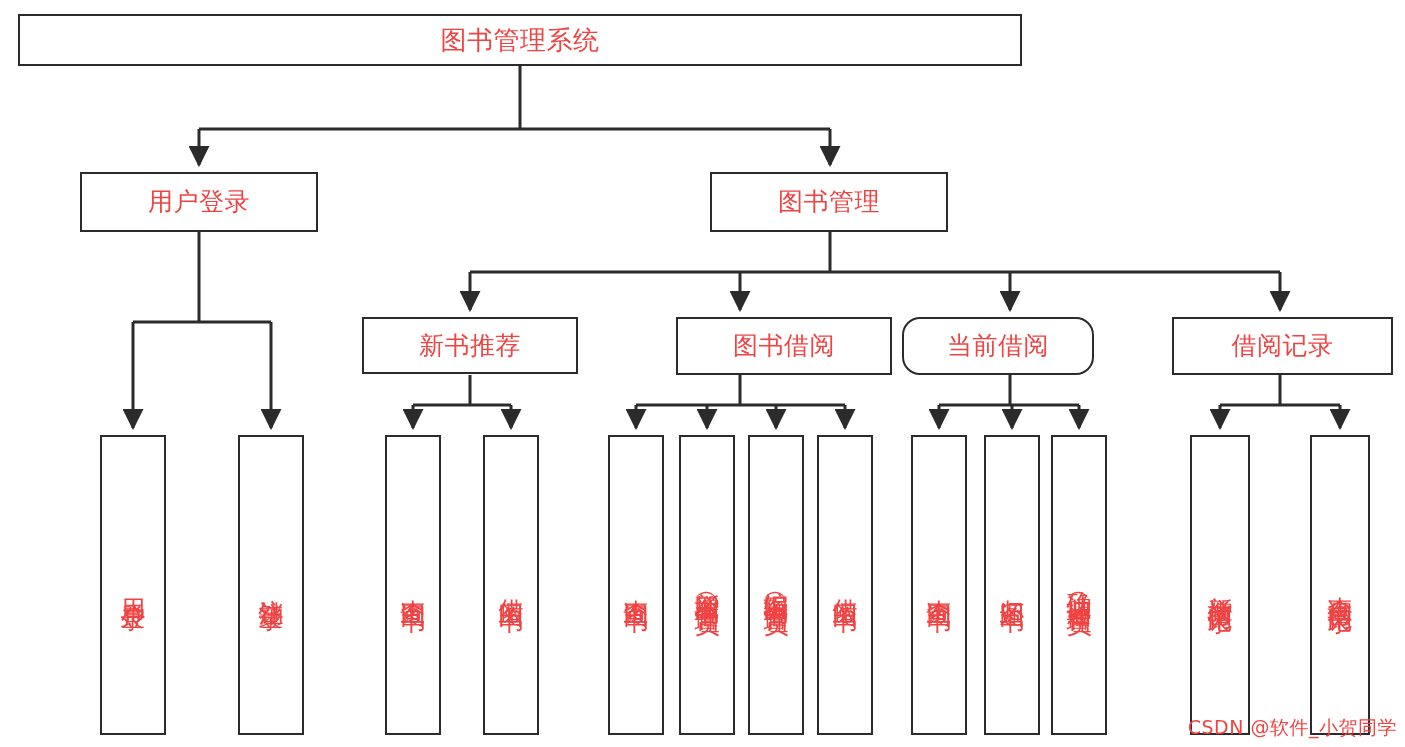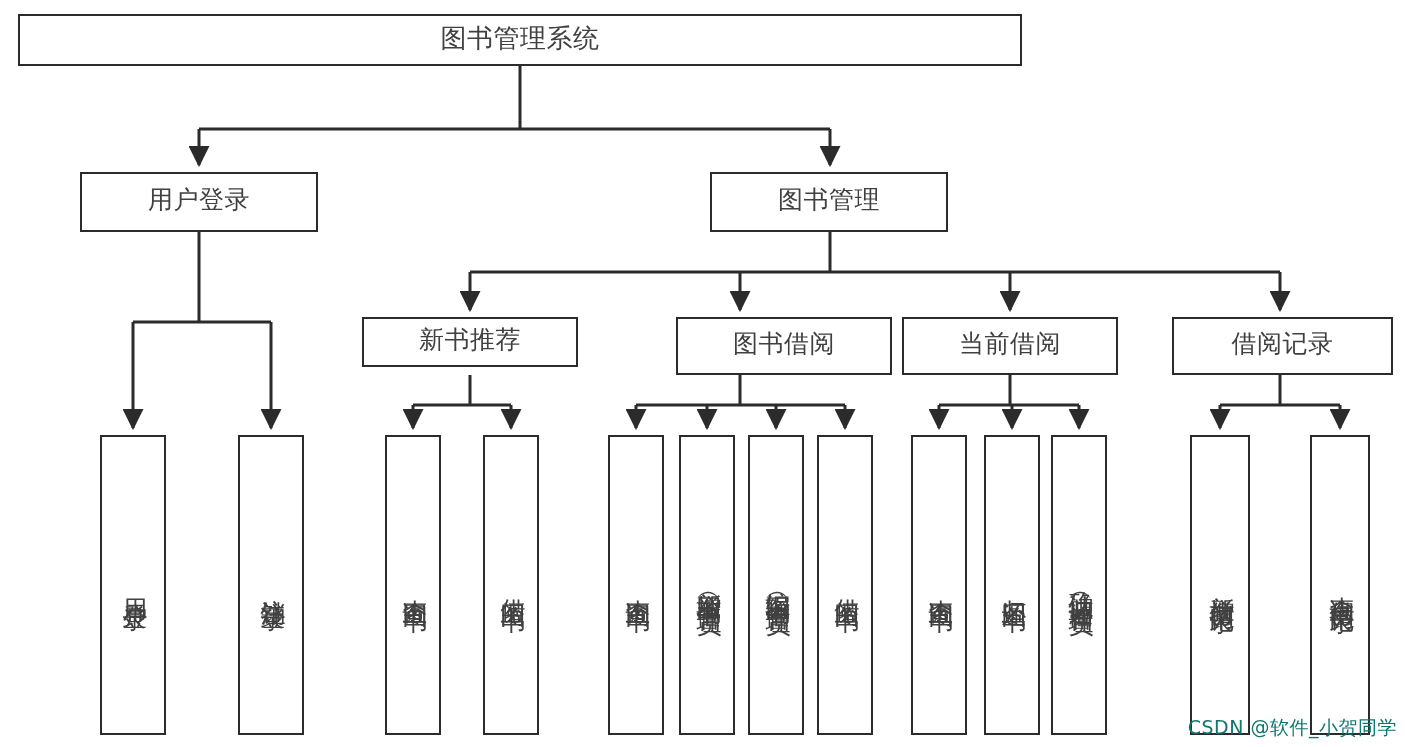--- a/index.html
+++ b/index.html
@@ -34,22 +34,21 @@
     display: flex;
     align-items: center;
     justify-content: center;
     color: #1a1a1a;
   }
   .node-label {
     display: block;
     text-align: center;
     line-height: 1.18;
     white-space: pre;
-    color: #404040;
-    font-family: Liberation Mono, monospace;
+    color: #ef4444;
   }
   
   .node.horizontal .node-label {
     font-size: 25px;
     letter-spacing: 0.5px;
   }
   .node.root .node-label {
     font-size: 26px;
   }
   
@@ -137,27 +136,27 @@
     <span class="node-label">图书管理系统</span>
   </div>
 
   <div class="node horizontal" style="left: 80px; top: 172px; width: 238px; height: 60px; border-color: rgb(43, 43, 43); background: rgb(255, 255, 255); color: rgb(26, 26, 26);">
     <span class="node-label">用户登录</span>
   </div>
   <div class="node horizontal" style="left: 710px; top: 172px; width: 238px; height: 60px; border-color: rgb(43, 43, 43); background: rgb(255, 255, 255); color: rgb(26, 26, 26);">
     <span class="node-label">图书管理</span>
   </div>
 
-  <div class="node horizontal" style="left: 362px; top: 317px; width: 216px; height: 50px; border-color: rgb(43, 43, 43); background: rgb(255, 255, 255); color: rgb(26, 26, 26);">
+  <div class="node horizontal" style="left: 362px; top: 317px; width: 216px; height: 57px; border-color: rgb(43, 43, 43); background: rgb(255, 255, 255); color: rgb(26, 26, 26);">
     <span class="node-label">新书推荐</span>
   </div>
   <div class="node horizontal" style="left: 632px; top: 317px; width: 216px; height: 58px; border-color: rgb(43, 43, 43); background: rgb(255, 255, 255); color: rgb(26, 26, 26); margin-left: 44px;">
     <span class="node-label">图书借阅</span>
   </div>
-  <div class="node horizontal" style="left: 902px; top: 317px; width: 216px; height: 58px; border-color: rgb(43, 43, 43); background: rgb(255, 255, 255); color: rgb(26, 26, 26);">
+  <div class="node horizontal" style="left: 902px; top: 317px; width: 192px; height: 58px; border-color: rgb(43, 43, 43); background: rgb(255, 255, 255); color: rgb(26, 26, 26); border-radius: 18px;">
     <span class="node-label">当前借阅</span>
   </div>
   <div class="node horizontal" style="left: 1172px; top: 317px; width: 221px; height: 58px; border-color: rgb(43, 43, 43); background: rgb(255, 255, 255); color: rgb(26, 26, 26);">
     <span class="node-label">借阅记录</span>
   </div>
 
   <div class="node vertical" style="left: 100px; top: 435px; width: 66px; height: 300px; border-color: rgb(43, 43, 43); background: rgb(255, 255, 255); color: rgb(26, 26, 26);">
     <span class="node-label">用户登录</span>
   </div>
   <div class="node vertical" style="left: 238px; top: 435px; width: 66px; height: 300px; border-color: rgb(43, 43, 43); background: rgb(255, 255, 255); color: rgb(26, 26, 26);">
@@ -190,15 +189,15 @@
   <div class="node vertical" style="left: 1051px; top: 435px; width: 56px; height: 300px; border-color: rgb(43, 43, 43); background: rgb(255, 255, 255); color: rgb(26, 26, 26);">
     <span class="node-label">确认归还（管理员）</span>
   </div>
   <div class="node vertical" style="left: 1190px; top: 435px; width: 60px; height: 300px; border-color: rgb(43, 43, 43); background: rgb(255, 255, 255); color: rgb(26, 26, 26);">
     <span class="node-label">新增借阅记录</span>
   </div>
   <div class="node vertical" style="left: 1310px; top: 435px; width: 60px; height: 300px; border-color: rgb(43, 43, 43); background: rgb(255, 255, 255); color: rgb(26, 26, 26);">
     <span class="node-label">查询借阅记录</span>
   </div>
 
-  <div id="watermark" style="color: #0f766e;">CSDN @软件_小贺同学</div>
+  <div id="watermark" style="color: #ef4444;">CSDN @软件_小贺同学</div>
 
 </div>
 
 </body></html>

